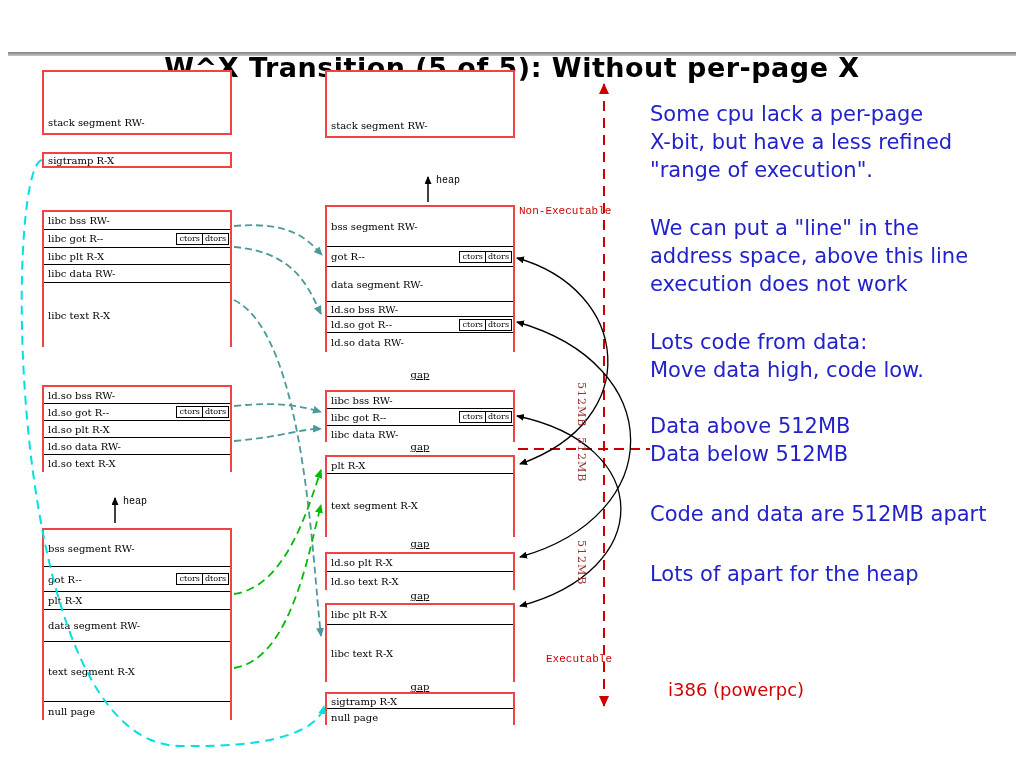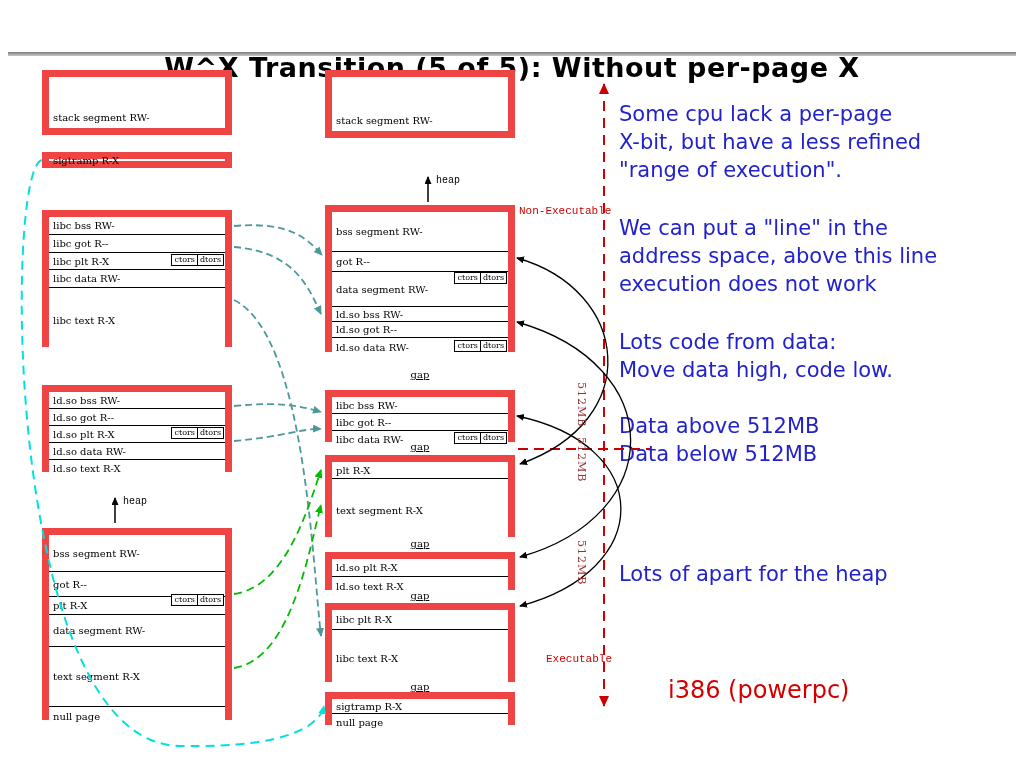--- a/index.html
+++ b/index.html
@@ -4,44 +4,44 @@
 <style>
   html,body{margin:0;padding:0;background:#fff;}
   .page{position:relative;width:1024px;height:768px;background:#fff;overflow:hidden;
         font-family:"DejaVu Sans",sans-serif;}
   .title{position:absolute;left:0;right:0;top:12px;text-align:center;
          font-size:27px;font-weight:bold;color:#000;letter-spacing:0.5px;z-index:5;margin-top:40px;}
   .rule{position:absolute;left:8px;right:8px;top:52px;height:4px;
         background:linear-gradient(#7d7d7d,#c9c9c9);z-index:5;}
 
   
-  .box,.group{position:absolute;border:7px solid #ef4444;background:#fff;box-sizing:border-box;z-index:10;}
+  .box,.group{position:absolute;border:2px solid #ef4444;background:#fff;box-sizing:border-box;z-index:10;}
   .box.single{display:flex;align-items:flex-end;padding:0 0 5px 4px;}
   .box.vcenter{align-items:center;padding-bottom:0;}
   .row{position:relative;border-bottom:1px solid #000;display:flex;align-items:center;
        padding-left:4px;box-sizing:border-box;background:#fff;}
   .group .row:last-child{border-bottom:none;}
   .rlbl{font-family:"DejaVu Serif",serif;font-size:10px;color:#000;white-space:nowrap;}
-  .mini{position:absolute;right:1px;top:50%;transform:translateY(-50%);display:flex;z-index:2;margin-top:16px;}
+  .mini{position:absolute;right:1px;top:50%;transform:translateY(-50%);display:flex;z-index:2;}
   .mini span{border:1px solid #000;font-family:"DejaVu Serif",serif;font-size:8px;
              line-height:10px;padding:0 2px;background:#fff;}
   .mini span:last-child{border-left:none;}
 
   
   .tiny{position:absolute;font-family:Liberation Mono, monospace;font-size:10px;color:#000;z-index:35;}
   .gap-label{position:absolute;left:325px;width:190px;text-align:center;
              font-family:"DejaVu Serif",serif;font-size:10px;color:#000;z-index:35;text-decoration:underline;}
   .red-label{position:absolute;font-family:Liberation Mono, monospace;font-size:11px;color:#cc0000;z-index:35;}
   .size-label{position:absolute;left:575px;writing-mode:vertical-rl;text-orientation:mixed;
               font-family:"DejaVu Serif",serif;font-size:11px;color:#993333;z-index:35;letter-spacing:1px;}
 
   
-  .note{position:absolute;left:619px;width:372px;font-size:21px;line-height:28px;
+  .note{position:absolute;left:650px;width:372px;font-size:21px;line-height:28px;
         color:#2222cc;white-space:pre-line;z-index:6;}
-  .note-footer{position:absolute;left:668px;font-size:24px;line-height:28px;color:#d40000;z-index:6;}
+  .note-footer{position:absolute;left:668px;font-size:18px;line-height:28px;color:#d40000;z-index:6;}
 
   .overlay{position:absolute;left:0;top:0;z-index:30;pointer-events:none;}
 </style>
 </head>
 <body>
 
 <div class="page">
 
   <div class="title">W^X Transition (5 of 5): Without per-page X</div>
   <div class="rule"></div>
@@ -231,20 +231,21 @@
   <div class="note" style="top:100px">Some cpu lack a per-page
 X-bit, but have a less refined
 "range of execution".</div>
   <div class="note" style="top:214px">We can put a "line" in the
 address space, above this line
 execution does not work</div>
   <div class="note" style="top:328px">Lots code from data:
 Move data high, code low.</div>
   <div class="note" style="top:412px">Data above 512MB
 Data below 512MB</div>
+  <div class="note" style="top:500px">Code and data are 512MB apart</div>
   <div class="note" style="top:560px">Lots of apart for the heap</div>
   <div class="note-footer" style="top:676px">i386  (powerpc)</div>
 
   <svg class="overlay" width="1024" height="768" viewBox="0 0 1024 768">
     <defs>
       <marker id="mRed" markerWidth="12" markerHeight="12" refX="10" refY="5" orient="auto-start-reverse" markerUnits="userSpaceOnUse">
         <path d="M0,0 L11,5 L0,10 Z" fill="#cc0000"></path>
       </marker>
       <marker id="mBlack" markerWidth="9" markerHeight="9" refX="7" refY="3.5" orient="auto-start-reverse" markerUnits="userSpaceOnUse">
         <path d="M0,0 L8,3.5 L0,7 Z" fill="#000"></path>

